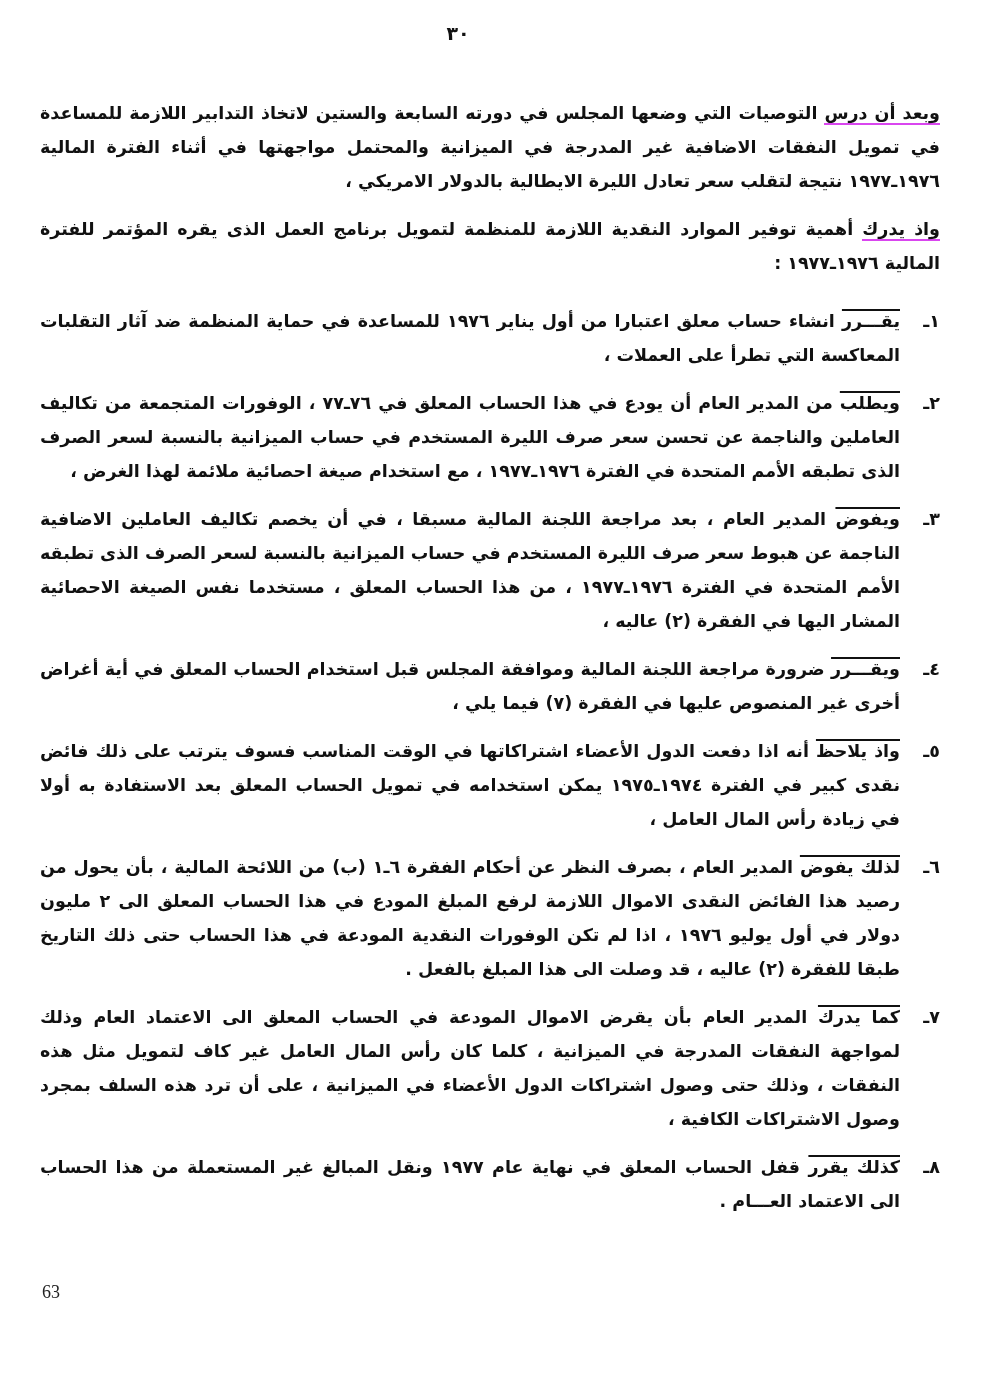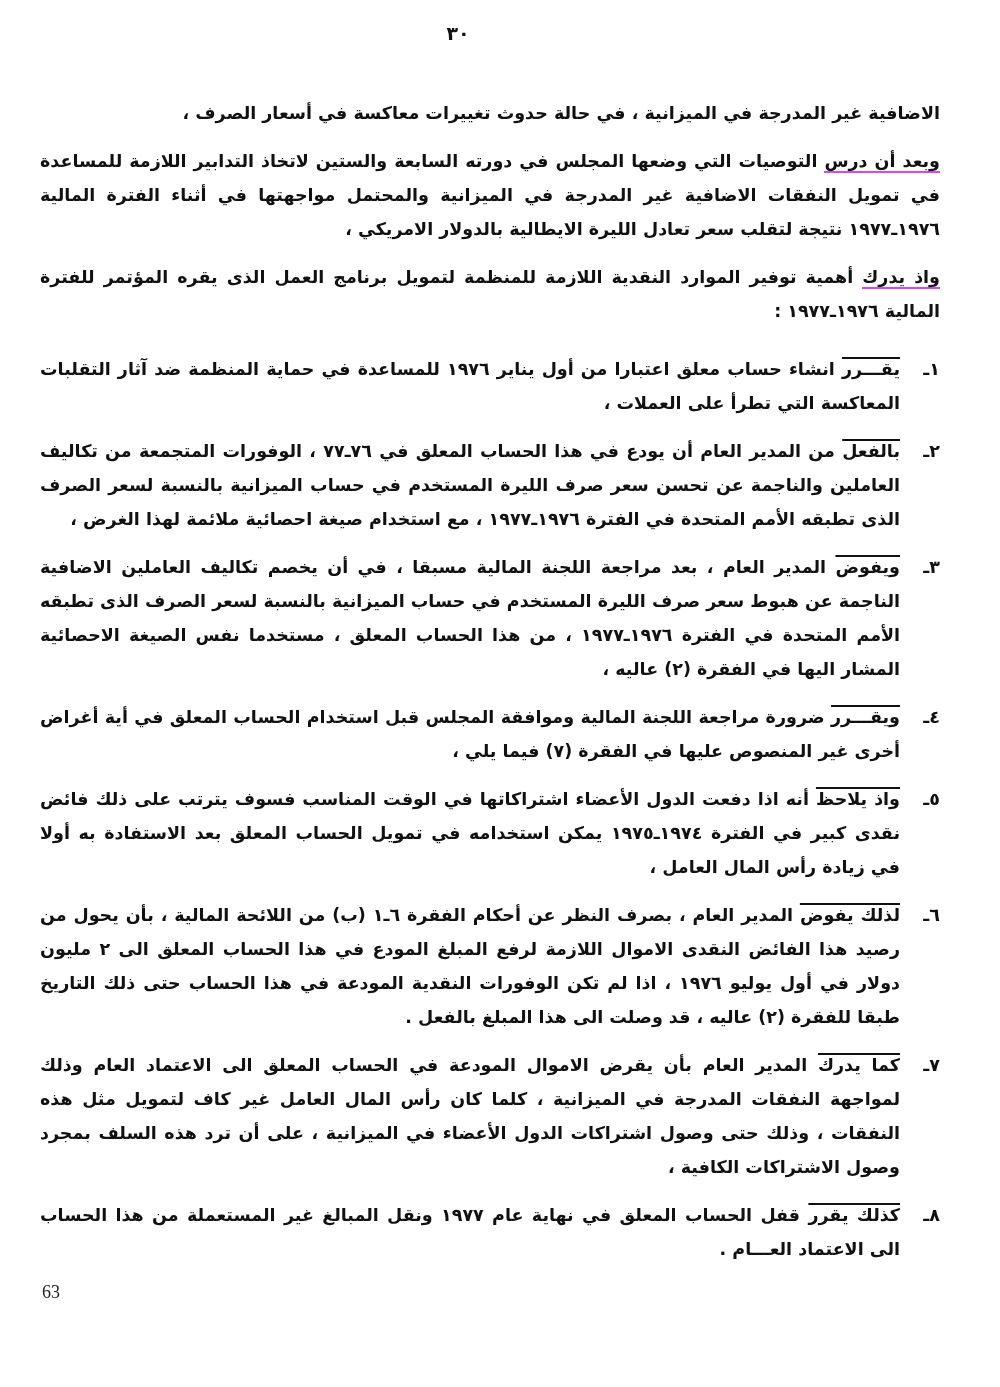--- a/index.html
+++ b/index.html
@@ -29,25 +29,20 @@
   }
   .gap-small { height: 10px; }
 </style>
 </head>
 <body>
 
 <div class="page-number">٣٠</div>
 
 <div class="content">
 
-  <div class="para">
-    <p>
-      <span>الاضافية غير المدرجة في الميزانية ، في حالة حدوث تغييرات معاكسة في أسعار الصرف ،</span>
-    </p>
-  </div>
 
   <div class="para">
     <p>
       <span class="lead-underline">وبعد أن درس</span>
       <span>التوصيات التي وضعها المجلس في دورته السابعة والستين لاتخاذ التدابير اللازمة للمساعدة في تمويل النفقات الاضافية غير المدرجة في الميزانية والمحتمل مواجهتها في أثناء الفترة المالية ١٩٧٦ـ١٩٧٧ نتيجة لتقلب سعر تعادل الليرة الايطالية بالدولار الامريكي ،</span>
     </p>
   </div>
 
   <div class="para">
     <p>
@@ -62,21 +57,21 @@
     <div class="item-num">١ـ</div>
     <div class="item-body">
       <span class="first-word">يقـــرر</span>
       <span>انشاء حساب معلق اعتبارا من أول يناير ١٩٧٦ للمساعدة في حماية المنظمة ضد آثار التقلبات المعاكسة التي تطرأ على العملات ،</span>
     </div>
   </div>
 
   <div class="item">
     <div class="item-num">٢ـ</div>
     <div class="item-body">
-      <span class="first-word">بالفعل</span>
+      <span class="first-word">ويطلب</span>
       <span>من المدير العام أن يودع في هذا الحساب المعلق في ٧٦ـ٧٧ ، الوفورات المتجمعة من تكاليف العاملين والناجمة عن تحسن سعر صرف الليرة المستخدم في حساب الميزانية بالنسبة لسعر الصرف الذى تطبقه الأمم المتحدة في الفترة ١٩٧٦ـ١٩٧٧ ، مع استخدام صيغة احصائية ملائمة لهذا الغرض ،</span>
     </div>
   </div>
 
   <div class="item">
     <div class="item-num">٣ـ</div>
     <div class="item-body">
       <span class="first-word">ويفوض</span>
       <span>المدير العام ، بعد مراجعة اللجنة المالية مسبقا ، في أن يخصم تكاليف العاملين الاضافية الناجمة عن هبوط سعر صرف الليرة المستخدم في حساب الميزانية بالنسبة لسعر الصرف الذى تطبقه الأمم المتحدة في الفترة ١٩٧٦ـ١٩٧٧ ، من هذا الحساب المعلق ، مستخدما نفس الصيغة الاحصائية المشار اليها في الفقرة (٢) عاليه ،</span>
     </div>

